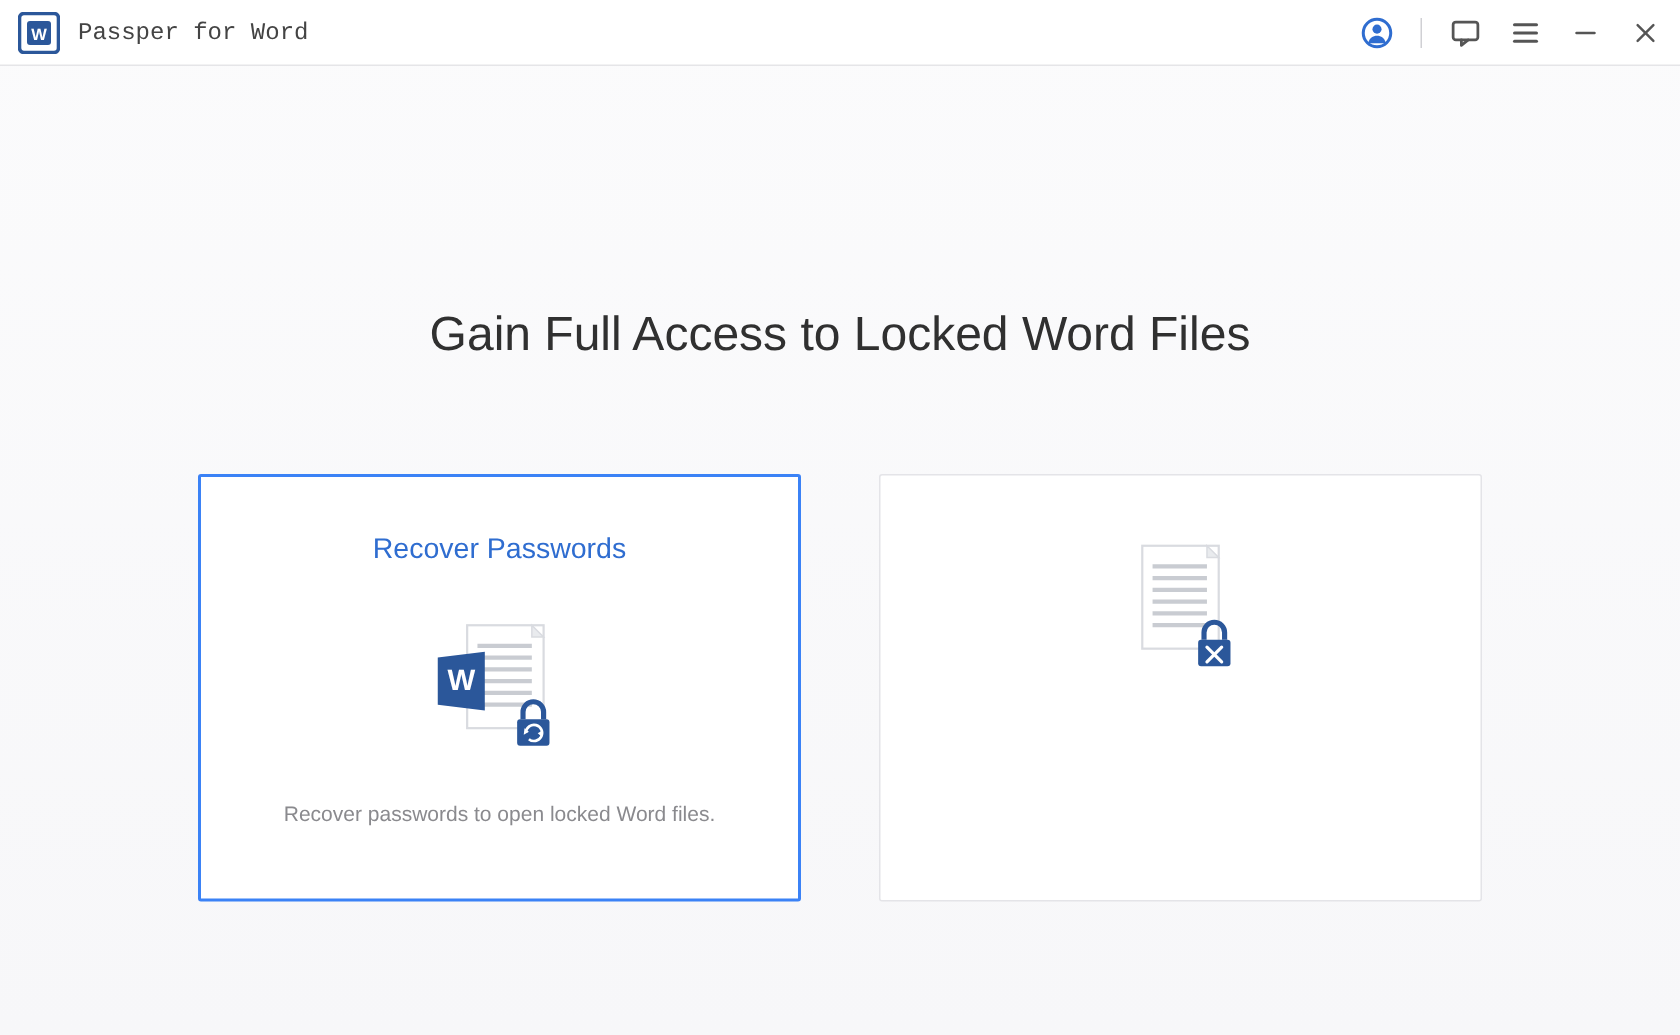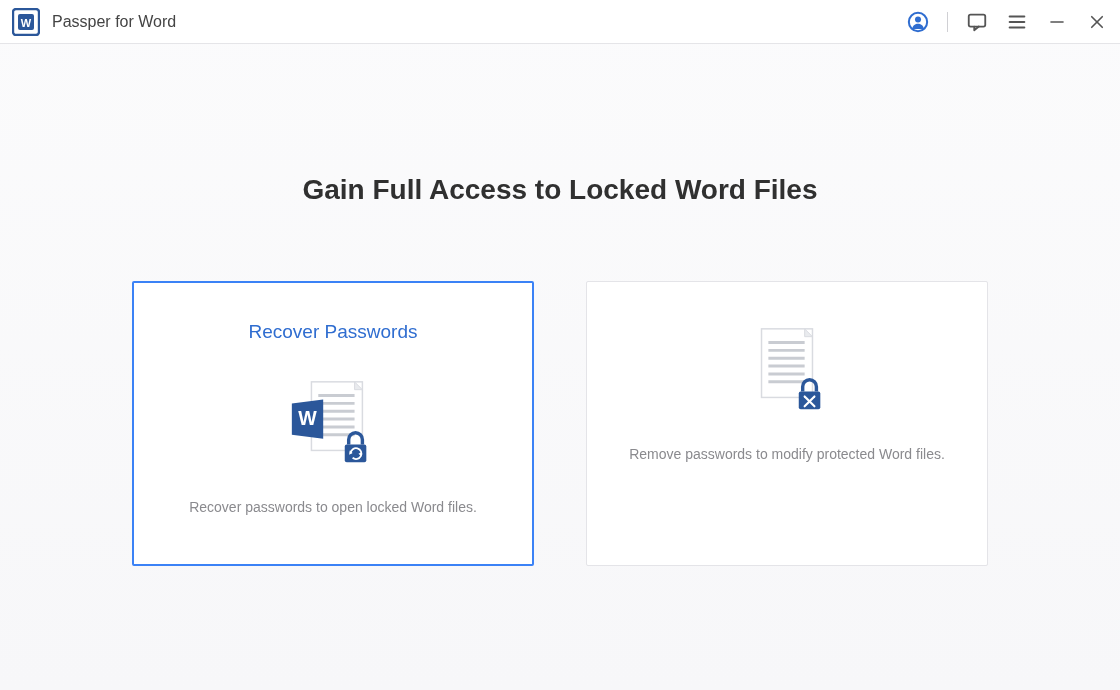--- a/index.html
+++ b/index.html
@@ -32,20 +32,21 @@
       height: 28px;
       display: inline-flex;
       align-items: center;
       justify-content: center;
     }
     
     .app-title {
       margin-left: 12px;
       font-size: 16px;
       color: #444;
+      font-family: Liberation Mono, monospace;
     }
     
     .title-spacer {
       flex: 1;
     }
     
     .title-controls {
       display: flex;
       align-items: center;
       gap: 18px;
@@ -69,24 +70,25 @@
     
     
     .main {
       display: flex;
       flex-direction: column;
       align-items: center;
       padding-top: 130px;
     }
     
     .heading {
-      font-size: 28px;
-      font-weight: 700;
+      font-size: 32px;
+      font-weight: 400;
       color: #303030;
       margin-bottom: 75px;
+      margin-top: 30px;
     }
     
     .cards {
       display: flex;
       gap: 52px;
     }
     
     .card {
       width: 402px;
       height: 285px;
@@ -225,17 +227,16 @@
           <line x1="31" y1="46" x2="68" y2="46" stroke="#c9ccd2" stroke-width="3"></line>
           <line x1="31" y1="54" x2="68" y2="54" stroke="#c9ccd2" stroke-width="3"></line>
           <line x1="31" y1="62" x2="68" y2="62" stroke="#c9ccd2" stroke-width="3"></line>
 
           <rect x="62" y="72" width="22" height="18" rx="2" fill="#2b579a"></rect>
           <path d="M66 72 L66 67 A7 7 0 0 1 80 67 L80 72" fill="none" stroke="#2b579a" stroke-width="3.5"></path>
           <line x1="68" y1="77" x2="78" y2="87" stroke="#ffffff" stroke-width="2.2" stroke-linecap="round"></line>
           <line x1="78" y1="77" x2="68" y2="87" stroke="#ffffff" stroke-width="2.2" stroke-linecap="round"></line>
         </svg>
       </div>
-      <div class="card-desc">Remove passwords to modify protected Word files.</div>
     </div>
 
   </div>
 </div>
 
 </body></html>

